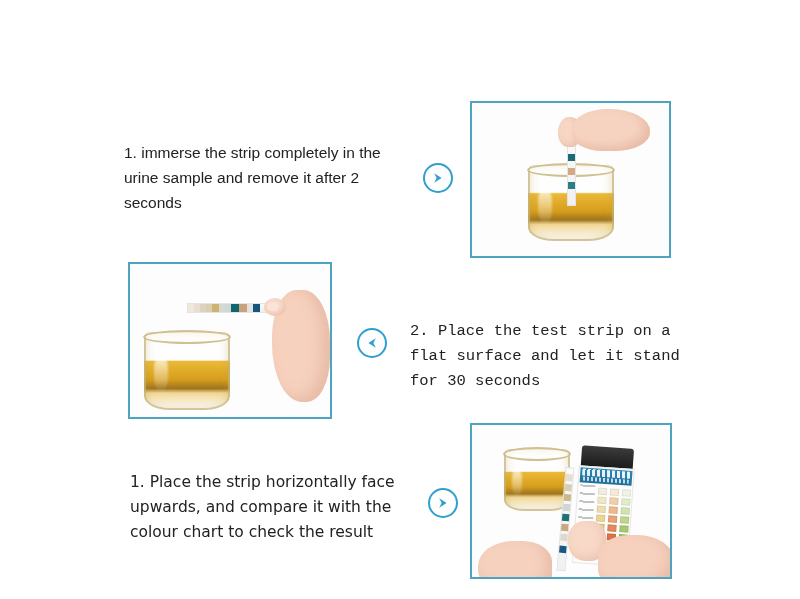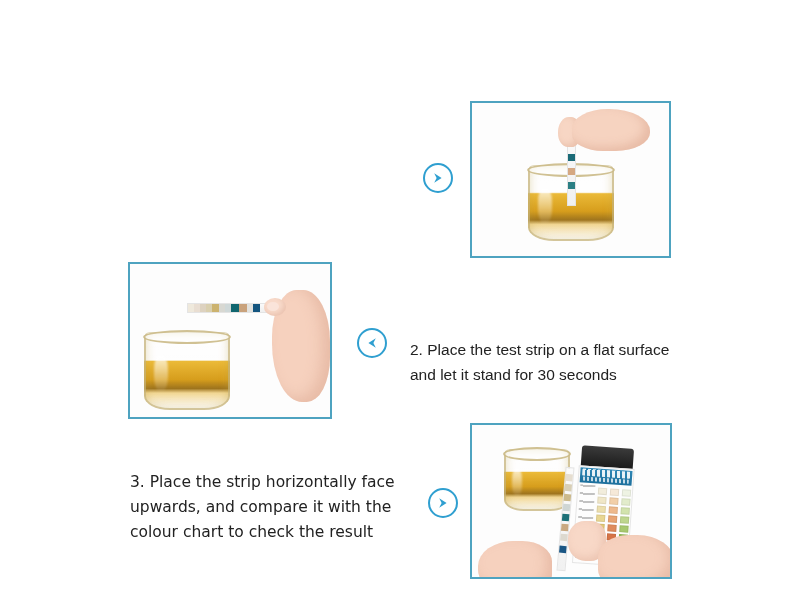--- a/index.html
+++ b/index.html
@@ -12,21 +12,21 @@
   
   .title{
     position:absolute;top:38px;left:0;width:800px;text-align:center;
     font-size:27px;font-weight:bold;letter-spacing:0.5px;color:#141414;
     font-family:"DejaVu Sans", sans-serif;
   }
 
   
   .step-text{position:absolute;font-size:15.5px;line-height:1.62;color:#222;}
   .step1{left:124px;top:140px;width:290px;}
-  .step2{left:410px;top:337px;width:270px;font-family:Liberation Sans, sans-serif;}
+  .step2{left:410px;top:319px;width:270px;font-family:Liberation Mono, monospace;}
   .step3{left:130px;top:470px;width:300px;font-family:"DejaVu Sans", sans-serif;}
 
   
   .arrow{
     position:absolute;width:30px;height:30px;border-radius:50%;
     border:2px solid #2f9fd0;box-sizing:border-box;
     display:flex;align-items:center;justify-content:center;background:#fff;
   }
   .arrow svg{display:block;}
   .arrow1{left:423px;top:163px;}
@@ -168,20 +168,21 @@
     background:#f8d8c7;border-radius:44% 40% 40% 46%;
     box-shadow:inset -3px -3px 8px rgba(212,158,134,.35);
   }
 </style>
 </head>
 <body>
 
 <div class="page">
 
 
+  <div class="step-text step1">1. immerse the strip completely in the urine sample and remove it after 2 seconds</div>
 
   <div class="arrow arrow1">
     <svg width="16" height="16" viewBox="0 0 16 16" aria-hidden="true">
       <path d="M4.2 3.2 L11.6 8 L4.2 12.8 L6.6 8 Z" fill="#2f9fd0"></path>
     </svg>
   </div>
 
   <div class="frame frame1">
     <div class="photo">
       <div class="glass p1-glass">
@@ -227,21 +228,21 @@
   </div>
 
   <div class="arrow arrow2">
     <svg width="16" height="16" viewBox="0 0 16 16" aria-hidden="true">
       <path d="M11.8 3.2 L4.4 8 L11.8 12.8 L9.4 8 Z" fill="#2f9fd0"></path>
     </svg>
   </div>
 
   <div class="step-text step2">2. Place the test strip on a flat surface and let it stand for 30 seconds</div>
 
-  <div class="step-text step3">3. Place the strip horizontally face upwards, and compare it with the colour chart to check the result</div>
+  <div class="step-text step3">1. Place the strip horizontally face upwards, and compare it with the colour chart to check the result</div>
 
   <div class="arrow arrow3">
     <svg width="16" height="16" viewBox="0 0 16 16" aria-hidden="true">
       <path d="M4.2 3.2 L11.6 8 L4.2 12.8 L6.6 8 Z" fill="#2f9fd0"></path>
     </svg>
   </div>
 
   <div class="frame frame3">
     <div class="photo">
       <div class="glass p3-glass">

